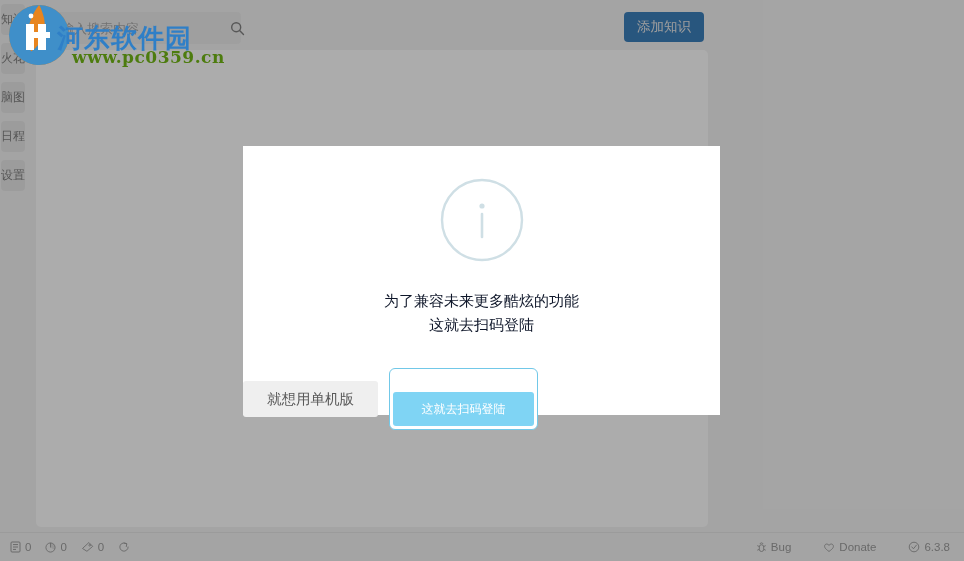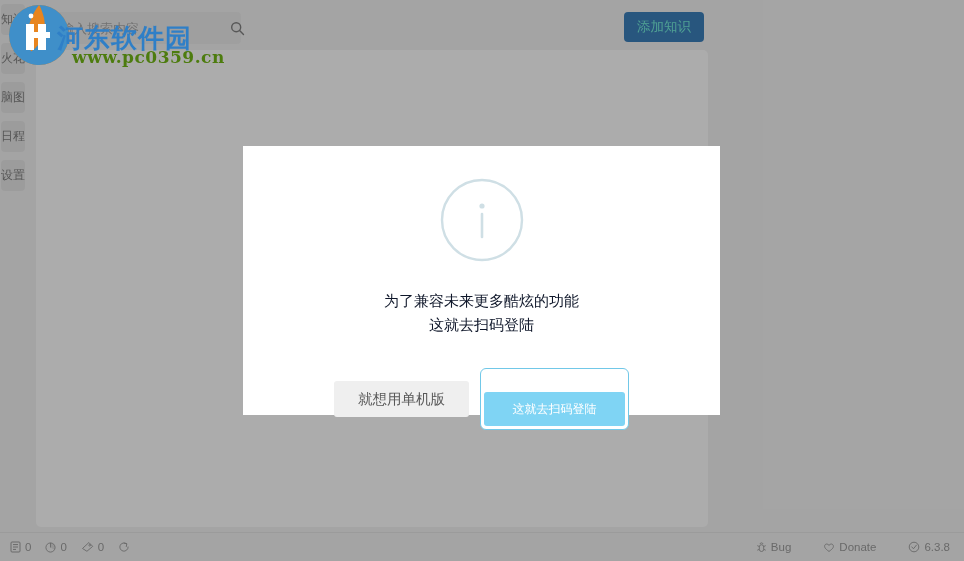--- a/index.html
+++ b/index.html
@@ -85,21 +85,21 @@
     align-items: center;
     justify-content: center;
     cursor: pointer;
   }
   .add-btn {
     position: absolute;
     right: 4px; top: 4px;
     height: 30px;
     padding: 0 13px;
     background: #1d6bb0;
-    color: #5eead4;
+    color: #e5e5e5;
     border: none;
     border-radius: 4px;
     font-size: 13.5px;
     cursor: pointer;
     font-family: "Liberation Sans", "DejaVu Sans", sans-serif;
   }
 
   
   .panel-main {
     position: absolute;
@@ -198,21 +198,20 @@
   .dlg-text {
     margin-top: 26px;
     text-align: center;
     font-size: 15px;
     line-height: 24px;
     color: #0f172a;
   }
   .dlg-actions {
     margin-top: 31px;
     display: flex;
-    justify-content: center;
     align-items: center;
     gap: 11px;
   }
   .btn-secondary {
     width: 135px;
     height: 36px;
     background: #efefef;
     border: none;
     border-radius: 3px;
     color: #595959;

